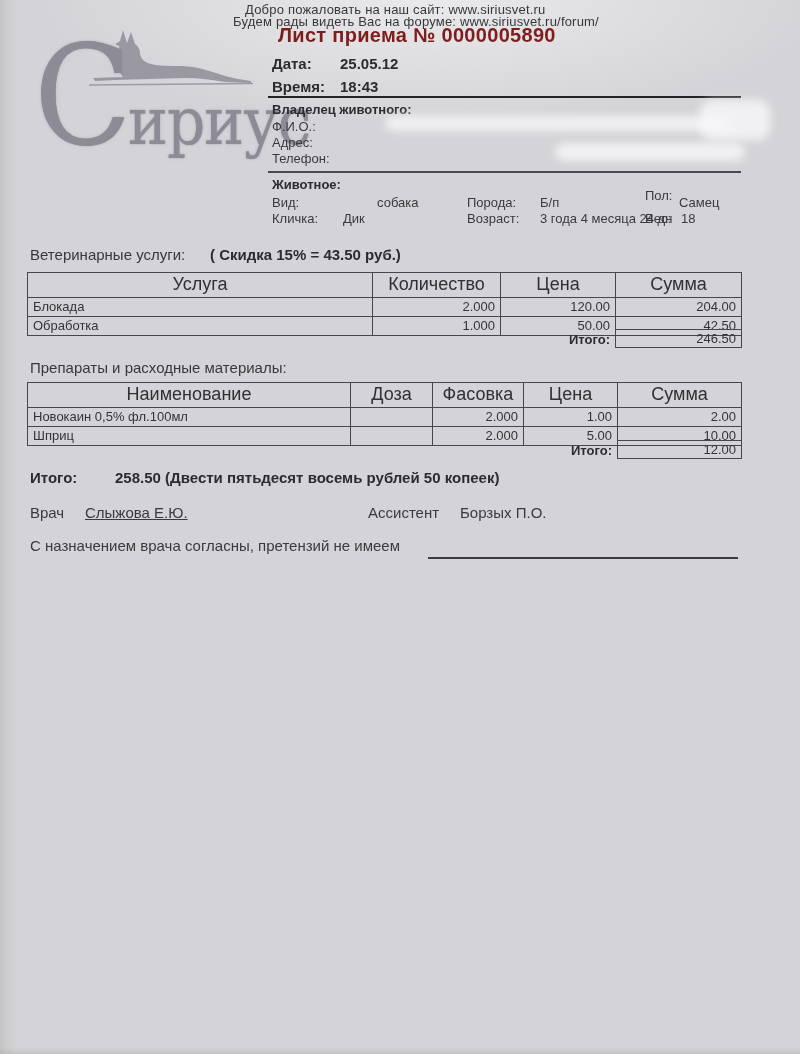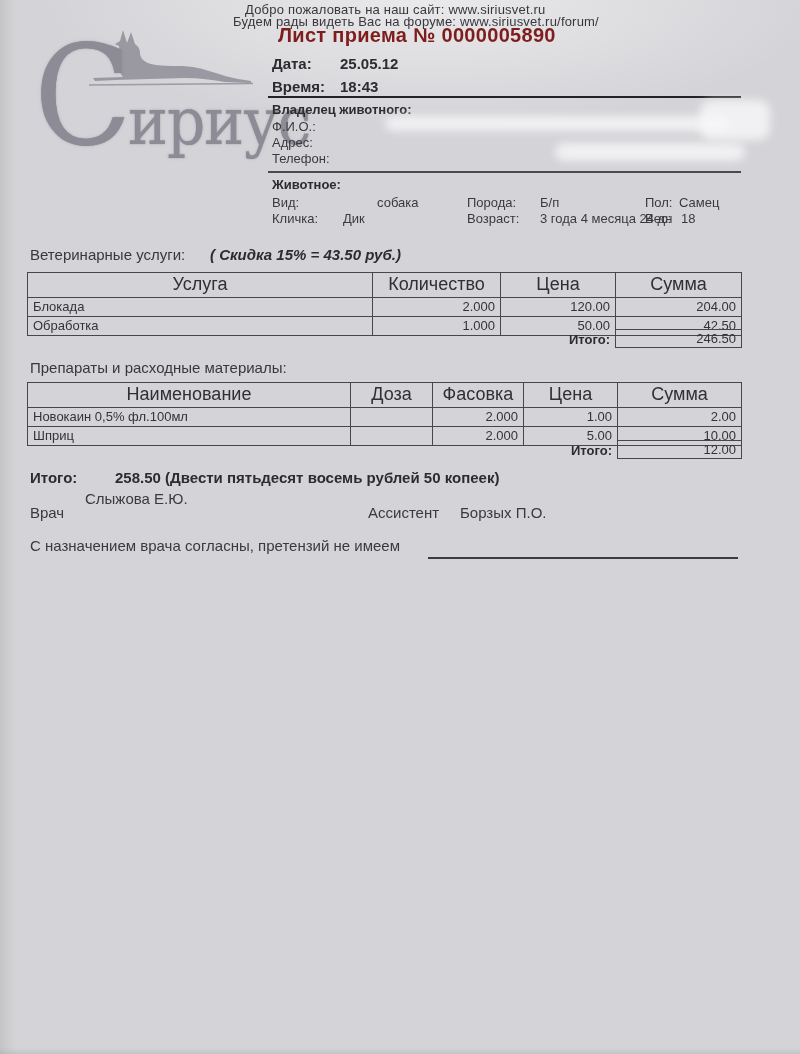--- a/index.html
+++ b/index.html
@@ -93,32 +93,32 @@
   <div class="whiteout" style="left:700px;top:100px;width:70px;height:40px;"></div>
 
   <div class="abs rule-thin" style="left:268px;top:171px;width:473px;"></div>
 
   <div class="abs t13 b" style="left:272px;top:177px;">Животное:</div>
 
   <div class="abs t13" style="left:272px;top:195px;">Вид:</div>
   <div class="abs t13" style="left:343px;top:195px;margin-left:34px;">собака</div>
   <div class="abs t13" style="left:467px;top:195px;">Порода:</div>
   <div class="abs t13" style="left:540px;top:195px;">Б/п</div>
-  <div class="abs t13" style="left:645px;top:195px;">Пол:</div>
+  <div class="abs t13" style="left:645px;top:188px;">Пол:</div>
   <div class="abs t13" style="left:679px;top:195px;">Самец</div>
 
   <div class="abs t13" style="left:272px;top:211px;">Кличка:</div>
   <div class="abs t13" style="left:343px;top:211px;">Дик</div>
   <div class="abs t13" style="left:467px;top:211px;">Возраст:</div>
   <div class="abs t13" style="left:540px;top:211px;">3 года 4 месяца 24 дн</div>
   <div class="abs t13" style="left:645px;top:211px;">Вес:</div>
   <div class="abs t13" style="left:681px;top:211px;">18</div>
 
   <div class="abs t14" style="left:30px;top:247px;color:#38383c;">Ветеринарные услуги:</div>
-  <div class="abs t14 b" style="left:210px;top:247px;font-style:italic;">( Скидка 15% = 43.50 руб.)</div>
+  <div class="abs t14 b" style="left:210px;top:247px;">( Скидка 15% = 43.50 руб.)</div>
 
   <table class="doc abs" style="left:27px;top:272px;width:714px;">
     <colgroup>
         <col style="width:345px">
         <col style="width:128px">
         <col style="width:115px">
         <col style="width:126px">
       </colgroup>
     <tbody>
         <tr>
@@ -178,20 +178,20 @@
     </tr>
   </tbody>
     </table>
   <div class="abs total-label" style="left:402px;top:443px;width:210px;">Итого:</div>
   <div class="abs total-box" style="left:617px;top:440px;width:125px;height:19px;">12.00</div>
 
   <div class="abs t14 b" style="left:30px;top:470px;">Итого:</div>
   <div class="abs t14 b" style="left:115px;top:470px;">258.50 (Двести пятьдесят восемь рублей 50 копеек)</div>
 
   <div class="abs t14" style="left:30px;top:505px;">Врач</div>
-  <div class="abs t14" style="left:85px;top:491px;">Слыжова Е.Ю.</div>
+  <div class="abs t14" style="left:85px;top:505px;text-decoration:underline;">Слыжова Е.Ю.</div>
   <div class="abs t14" style="left:368px;top:505px;">Ассистент</div>
   <div class="abs t14" style="left:460px;top:505px;">Борзых П.О.</div>
 
   <div class="abs t14" style="left:30px;top:538px;">С назначением врача согласны, претензий не имеем</div>
   <div class="abs sig-line" style="left:428px;top:557px;width:310px;"></div>
 
 </div>
 
 </body></html>

